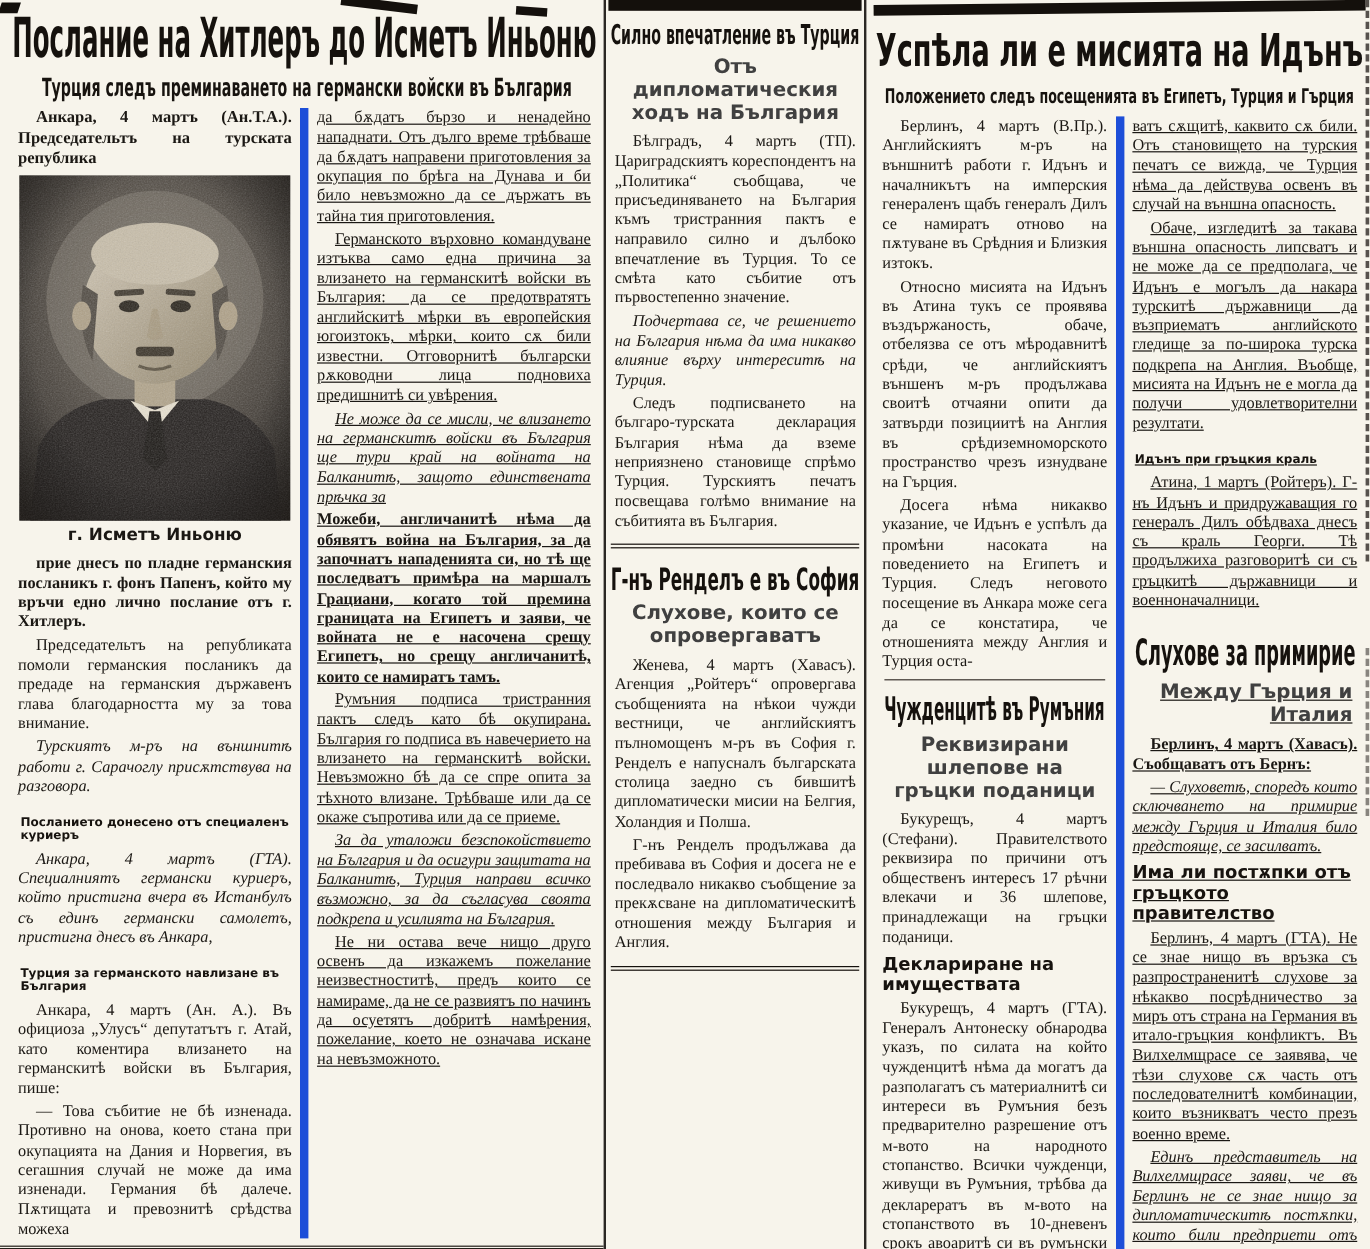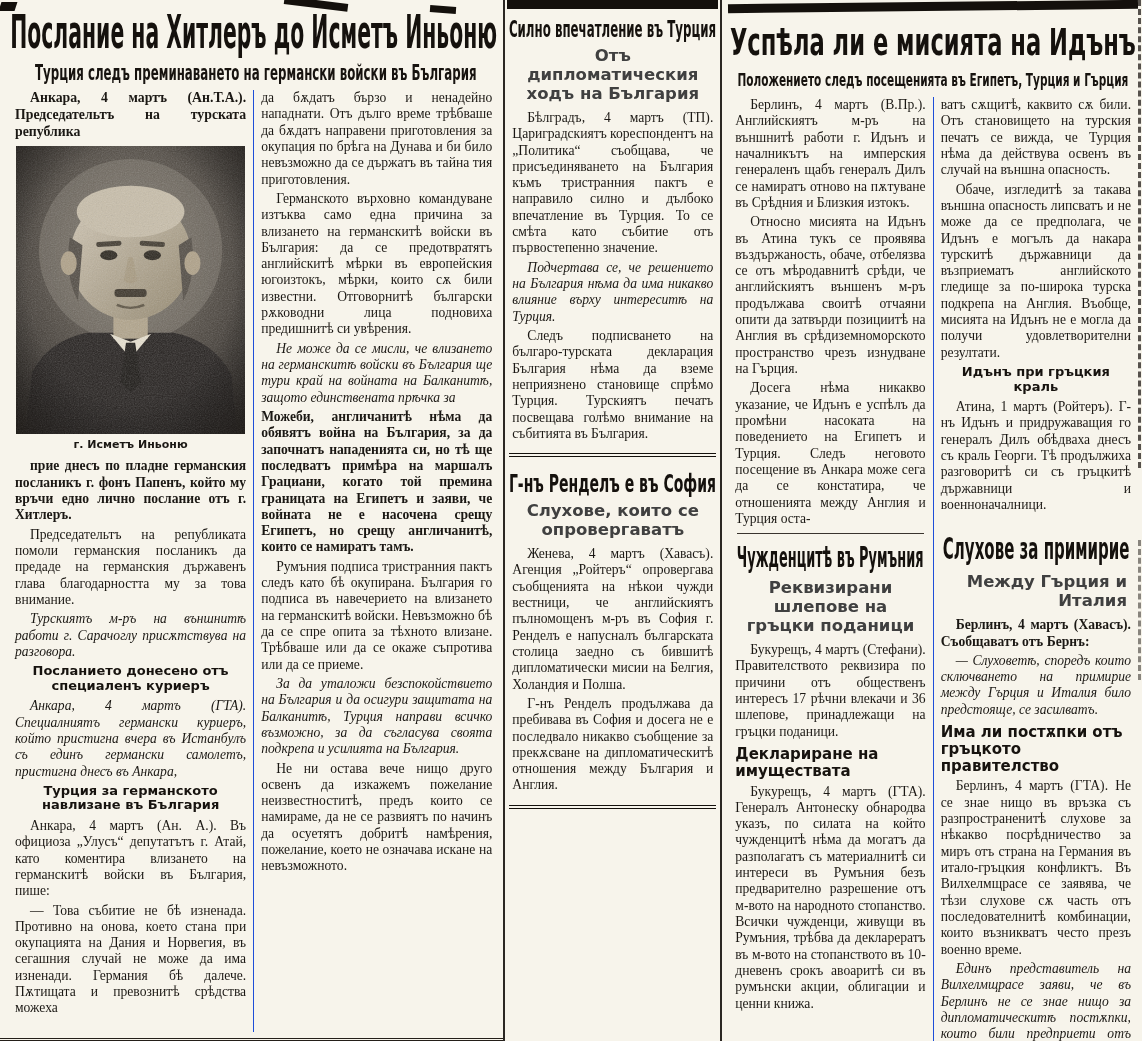--- a/index.html
+++ b/index.html
@@ -14,21 +14,21 @@
     overflow:hidden;
     font-family:"Liberation Serif","DejaVu Serif",serif;
   }
   
   .zone{display:flex;flex-direction:column;}
   .zone-a{width:536px;padding:2px 4px 6px 8px;border-bottom:3px double #241f19;}
   .zone-b{width:233px;padding:0 2px;border-left:2px solid #2b2723;border-right:2px solid #2b2723;}
   .zone-c{width:447px;padding:0 4px 0 6px;}
   .cols{display:flex;flex:1;min-height:0;}
   .col{flex:1;min-width:0;padding:0 7px;}
-  .col + .col{border-left:1px solid #1d4ed8;}
+  .col + .col{border-left:7px solid #1d4ed8;text-decoration:underline;}
   
   svg.display-h{display:block;width:100%;}
   svg.display-h text{
     font-family:"DejaVu Sans","Liberation Sans",sans-serif;
     font-weight:bold;fill:#15110d;
   }
   .subhead{
     font-family:"DejaVu Sans","Liberation Sans",sans-serif;
     font-weight:bold;text-align:center;
     font-size:16.5px;line-height:1.15;
@@ -43,38 +43,38 @@
   .flow p{
     margin:0 0 3px;text-indent:15px;
     font-size:13.6px;line-height:1.2;
     text-align:justify;
   }
   .flow p.cont{text-indent:0;}
   .flow p.bold{font-weight:bold;}
   .flow p.italic{font-style:italic;}
   .flow h3{
     font-family:"DejaVu Sans","Liberation Sans",sans-serif;
-    font-size:13px;line-height:1.12;font-weight:bold;
-    text-align:center;margin:4px 2px 5px;color:#17130f;
+    font-size:10px;line-height:1.12;font-weight:bold;
+    text-align:left;margin:17px 2px 5px;color:#17130f;
   }
   .flow h4{
     font-family:"DejaVu Sans","Liberation Sans",sans-serif;
     font-size:15px;line-height:1.12;font-weight:bold;
     text-align:left;margin:6px 0 4px;color:#17130f;
   }
   p.lead{
     margin:0 0 4px;text-indent:15px;font-weight:bold;
     font-size:13.8px;line-height:1.22;text-align:justify;
   }
   
   figure.photo{margin:6px 1px 2px;padding:0;}
   figure.photo svg{display:block;width:100%;height:288px;}
   figcaption.caption{
     font-family:"DejaVu Sans","Liberation Sans",sans-serif;
-    font-weight:bold;font-size:11px;text-align:center;
+    font-weight:bold;font-size:14px;text-align:center;
     margin:4px 0 7px;
   }
   
   .topbar{height:9px;background:#14100c;margin:0 0 4px;}
   .topbar.slant{transform:rotate(-0.6deg);margin-top:2px;}
   .rule-heavy{border:0;border-top:4px double #14100c;margin:8px 2px;}
   .rule-thin{border:0;border-top:1px solid #3a342e;margin:6px 2px 4px;}
   .spacer{flex:1;}
   .scan-mark{position:absolute;background:#14100c;}
   .mark-a{left:0;top:2px;width:16px;height:9px;transform:skewX(-18deg);}

